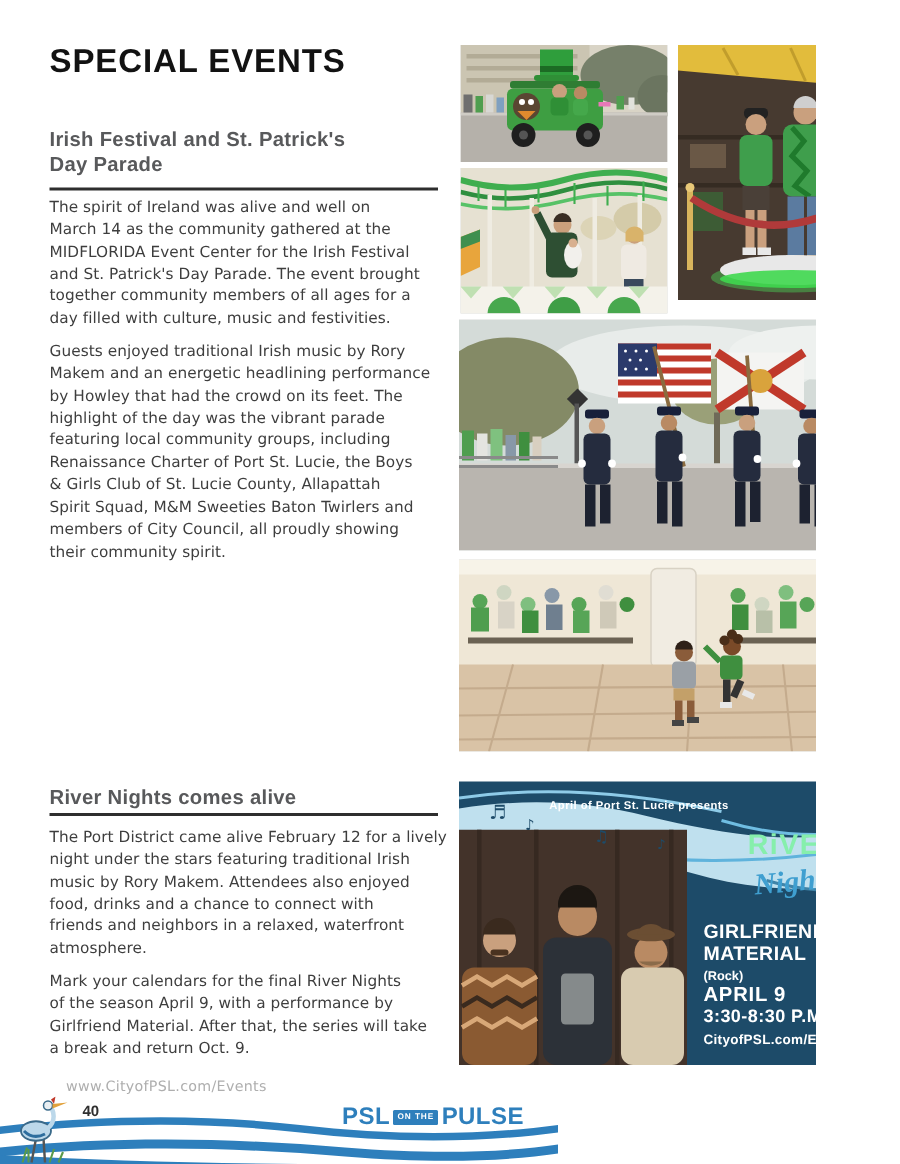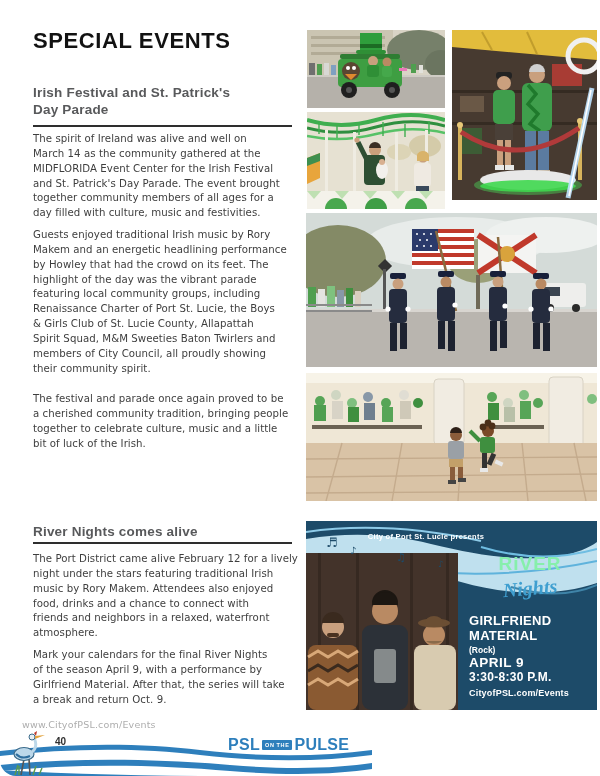--- a/index.html
+++ b/index.html
@@ -1,28 +1,28 @@
 <!DOCTYPE html>
 <html><head>
 <meta charset="utf-8">
 <style>
   html,body{margin:0;padding:0;background:#fff;}
-  .page{position:relative;width:600px;height:776px;background:#ffffff;overflow:hidden;
-        font-family:"DejaVu Sans",sans-serif;border-radius:16px;}
+  .page{position:relative;width:544px;height:776px;background:#ffffff;overflow:hidden;
+        font-family:"DejaVu Sans",sans-serif;}
   .abs{position:absolute;}
   
   .page-title{left:33px;top:28px;font-family:"Liberation Sans",sans-serif;
               font-weight:800;font-size:22px;letter-spacing:.6px;color:#121212;}
   .article-heading{font-family:"Liberation Sans",sans-serif;font-weight:bold;
                    font-size:13.5px;line-height:16.5px;color:#58595b;white-space:pre-line;
                    letter-spacing:.2px;}
   .rule{height:2px;background:#2e2e2e;width:259px;left:33px;}
   .body-par{left:33px;width:285px;font-size:10.2px;line-height:14.85px;color:#3e3e3e;
             white-space:pre-line;letter-spacing:.05px;}
-  .footer-url{left:22px;top:719px;font-size:9.5px;color:#aeaeae;letter-spacing:.2px;text-decoration:none;}
+  .footer-url{left:44px;top:719px;font-size:9.5px;color:#aeaeae;letter-spacing:.2px;text-decoration:none;}
   
   .photo{overflow:hidden;background:#ddd;}
   .photo svg{display:block;}
   
   .poster{left:306px;top:521px;width:291px;height:189px;background:#1d4b69;overflow:hidden;}
   .poster .presents{left:30px;top:11px;width:180px;text-align:center;color:#fff;
                     font-family:"Liberation Sans",sans-serif;font-weight:bold;font-size:7.5px;letter-spacing:.3px;}
   .poster .river{left:160px;top:32px;width:128px;text-align:center;color:#86efac;
                  font-family:"Liberation Sans",sans-serif;font-weight:800;font-size:19px;letter-spacing:1px;}
   .poster .nights{left:168px;top:56px;width:112px;text-align:center;color:#3f9fd0;
@@ -74,24 +74,20 @@
   <div class="abs body-par" style="top:228px;">Guests enjoyed traditional Irish music by Rory
 Makem and an energetic headlining performance
 by Howley that had the crowd on its feet. The
 highlight of the day was the vibrant parade
 featuring local community groups, including
 Renaissance Charter of Port St. Lucie, the Boys
 &amp; Girls Club of St. Lucie County, Allapattah
 Spirit Squad, M&amp;M Sweeties Baton Twirlers and
 members of City Council, all proudly showing
 their community spirit.</div>
-  <div class="abs body-par" style="top:392px;">The festival and parade once again proved to be
-a cherished community tradition, bringing people
-together to celebrate culture, music and a little
-bit of luck of the Irish.</div>
 
   <div class="abs article-heading" style="left:33px;top:524px;">River Nights comes alive</div>
   <div class="abs rule" style="top:542px;"></div>
 
   <div class="abs body-par" style="top:552px;">The Port District came alive February 12 for a lively
 night under the stars featuring traditional Irish
 music by Rory Makem. Attendees also enjoyed
 food, drinks and a chance to connect with
 friends and neighbors in a relaxed, waterfront
 atmosphere.</div>
@@ -439,21 +435,21 @@
         </g>
         <g>
           <circle cx="128" cy="82" r="11" fill="#b98a63"></circle>
           <ellipse cx="128" cy="70" rx="16" ry="4.5" fill="#6b4e33"></ellipse>
           <path d="M119 70 a9 7 0 0 1 18 0 Z" fill="#6b4e33"></path>
           <path d="M120 88 a10 7 0 0 0 16 0 Z" fill="#8a6b4a"></path>
           <rect x="108" y="92" width="42" height="65" rx="8" fill="#d8cbb0"></rect>
         </g>
       </svg>
     </div>
-    <div class="abs presents">City of Port St. Lucie presents</div>
+    <div class="abs presents">April of Port St. Lucie presents</div>
     <span class="abs note" style="left:20px;top:14px;font-size:13px;">♬</span>
     <span class="abs note" style="left:44px;top:24px;font-size:10px;">♪</span>
     <span class="abs note" style="left:90px;top:30px;font-size:11px;">♫</span>
     <span class="abs note" style="left:132px;top:38px;font-size:9px;">♪</span>
     <div class="abs river">RiVER</div>
     <div class="abs nights">Nights</div>
     <div class="abs band">GIRLFRIEND
 MATERIAL</div>
     <div class="abs genre">(Rock)</div>
     <div class="abs date">APRIL 9</div>

